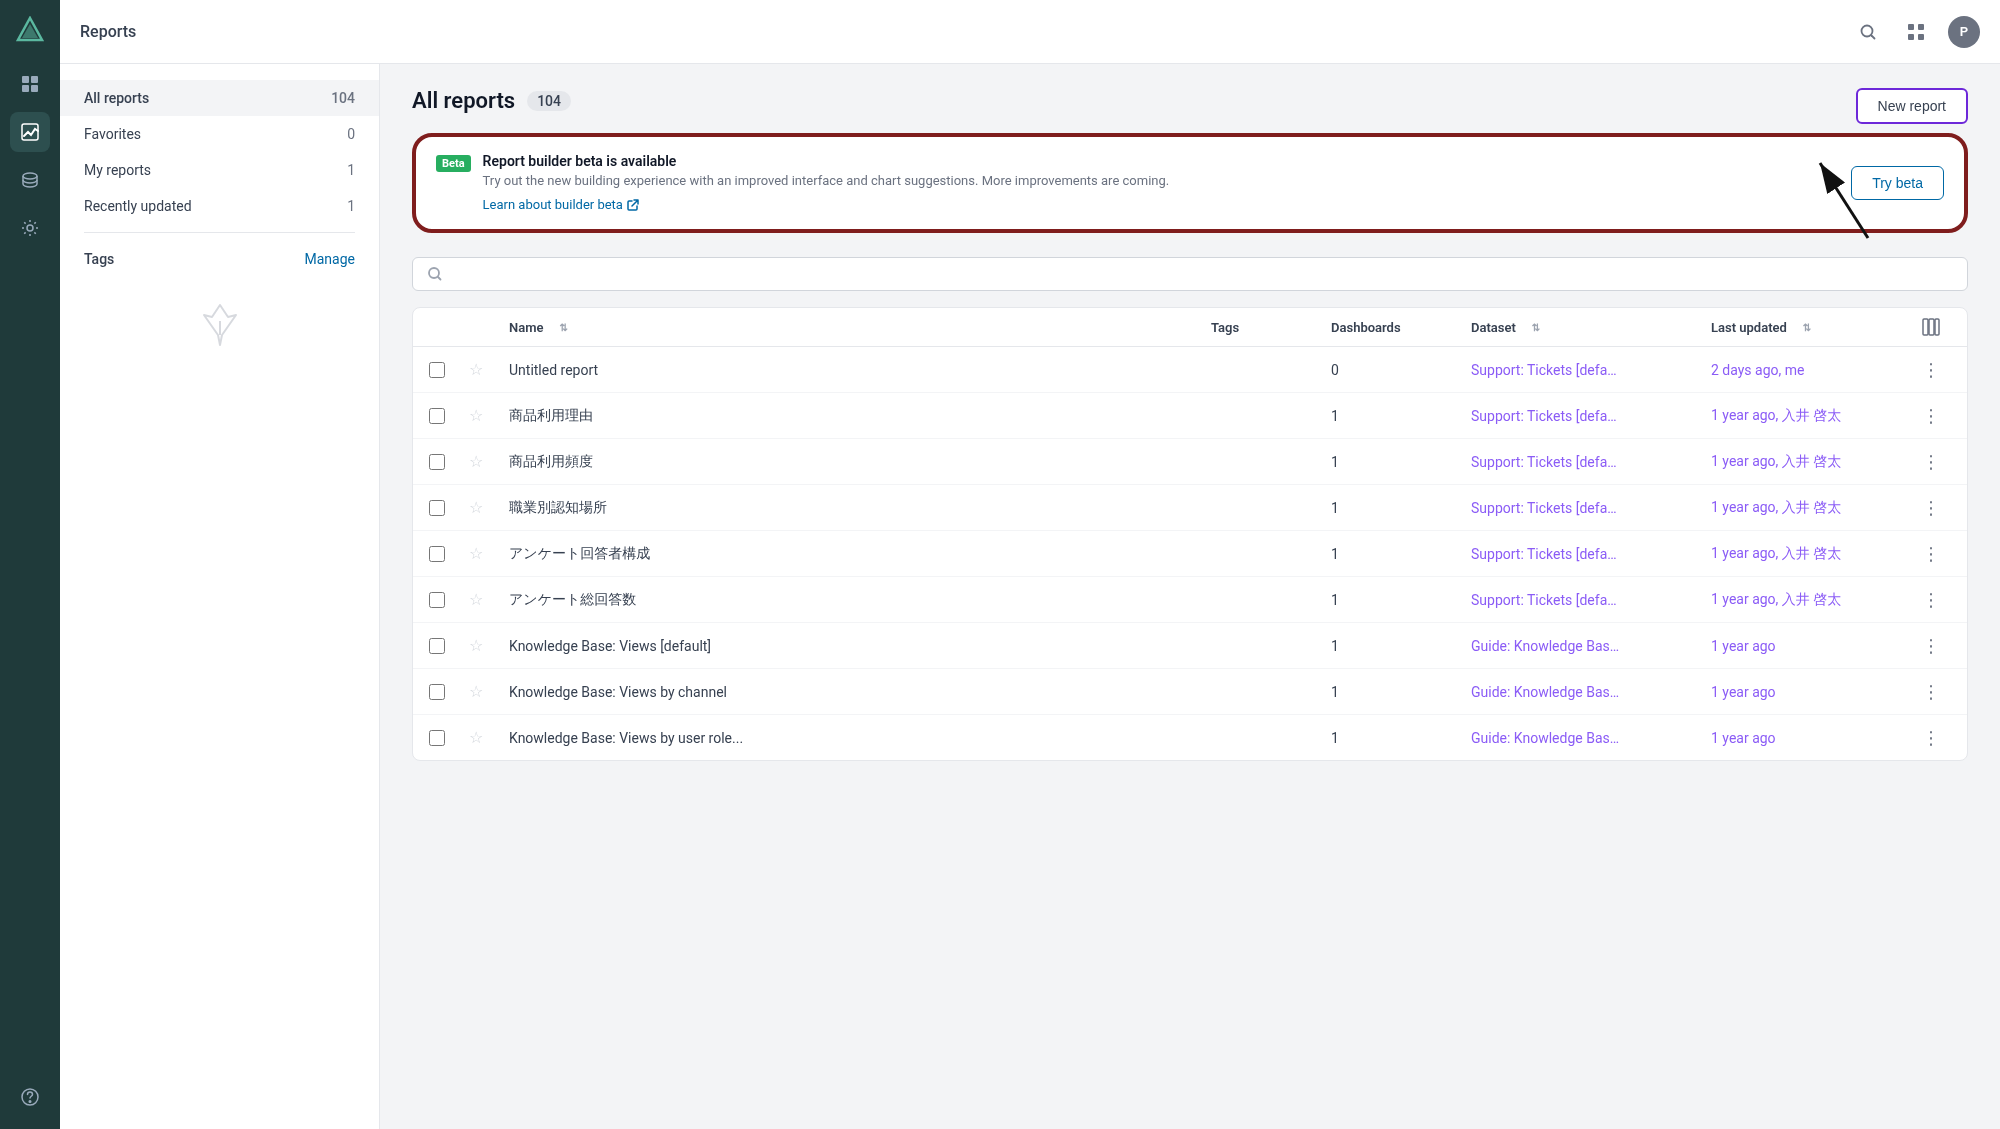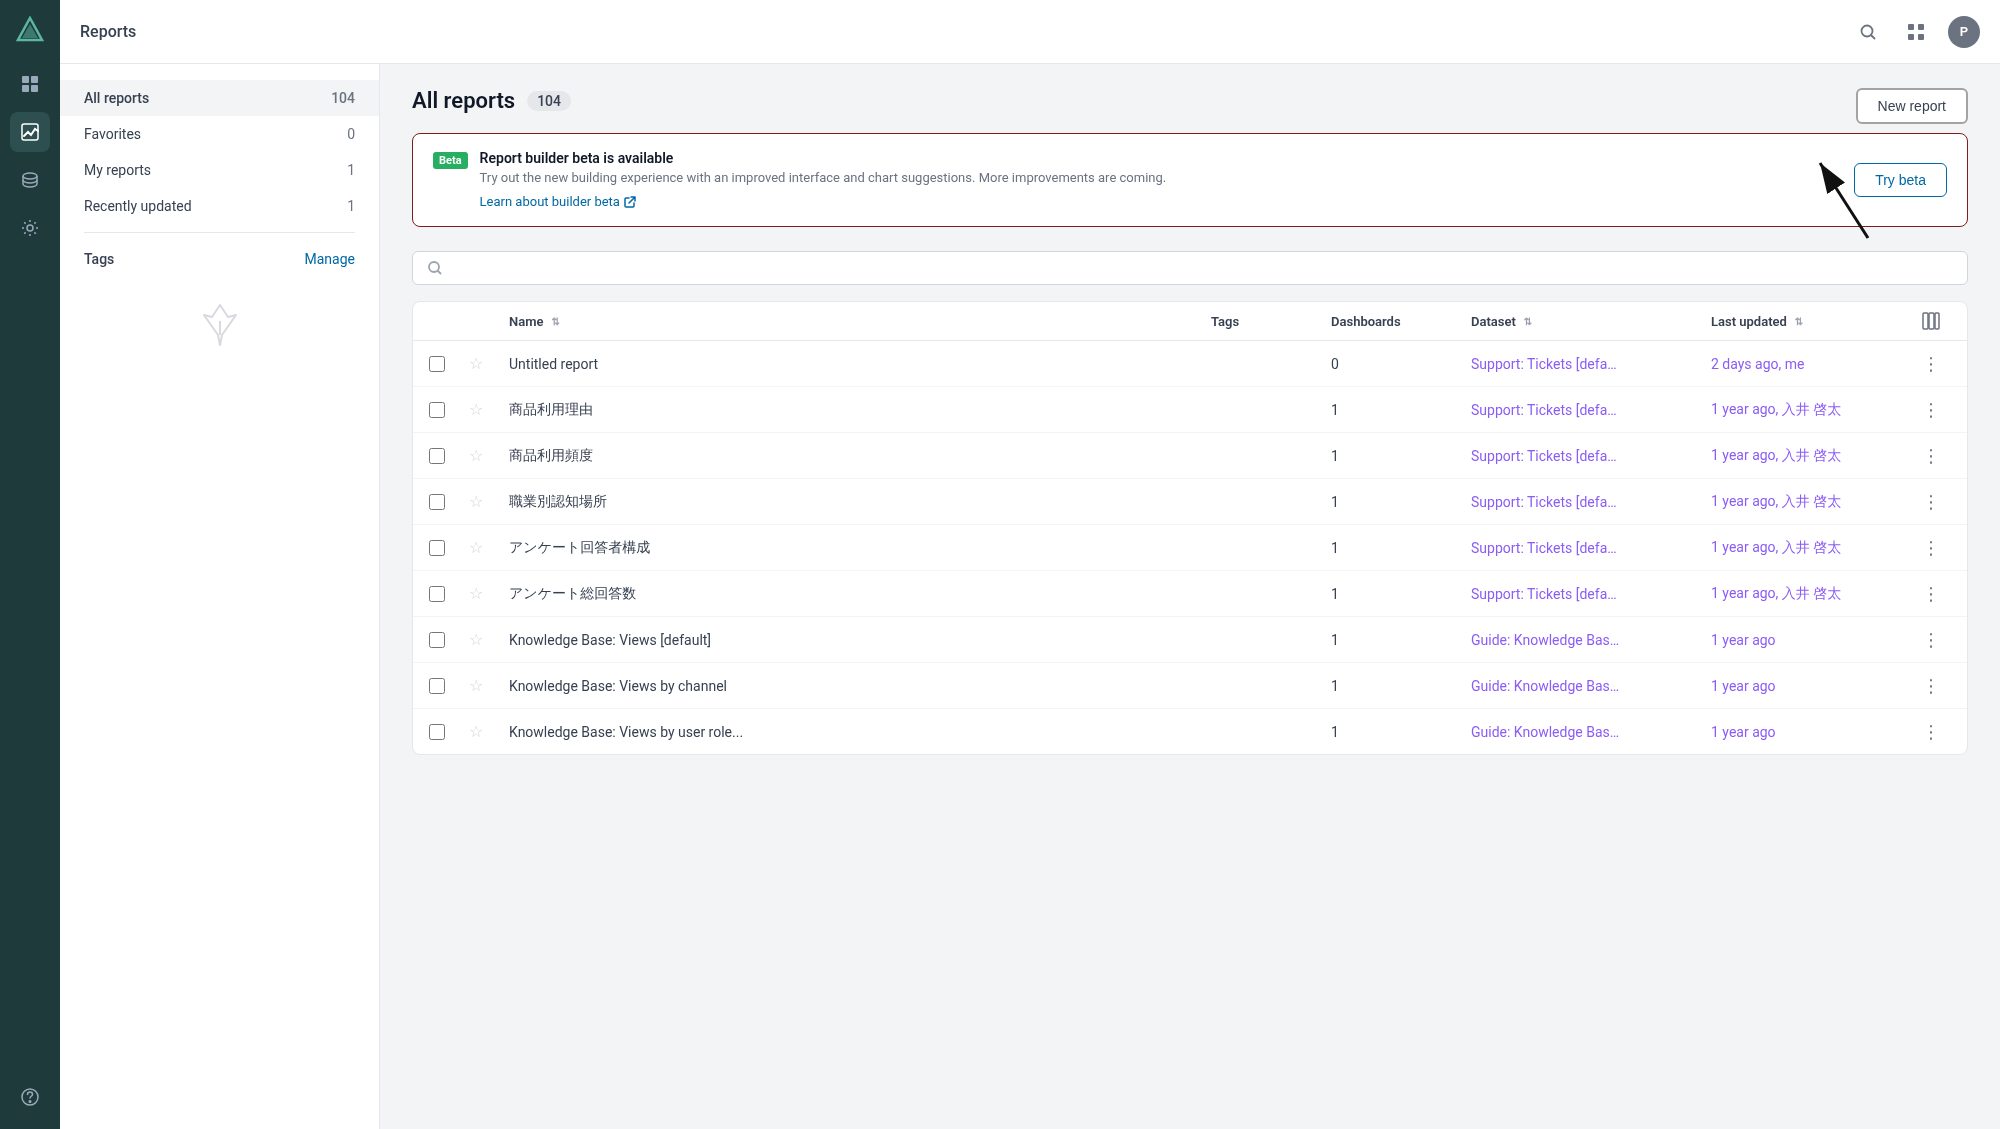--- a/index.html
+++ b/index.html
@@ -156,43 +156,43 @@
       font-size: 14px;
       color: #374151;
       font-weight: 500;
     }
     .new-report-btn-wrapper {
       position: absolute;
       top: 24px;
       right: 32px;
     }
     .new-report-btn {
-      border: 2px solid #a3a3a3;
+      border: 2px solid #6d28d9;
       border-radius: 6px;
       background: white;
       padding: 8px 20px;
       font-size: 14px;
       color: #374151;
       cursor: pointer;
       font-weight: 500;
     }
 
     
     .arrow-annotation {
       position: absolute;
       top: 60px;
       right: 80px;
       pointer-events: none;
     }
 
     
     .beta-banner {
       background: white;
-      border: 1px solid #7f1d1d;
-      border-radius: 8px;
+      border: 4px solid #7f1d1d;
+      border-radius: 20px;
       padding: 16px 20px;
       display: flex;
       align-items: flex-start;
       gap: 12px;
       margin-bottom: 24px;
     }
     .beta-badge {
       background: #27ae60;
       color: white;
       font-size: 11px;
@@ -252,21 +252,21 @@
       padding: 10px 16px;
       border-bottom: 1px solid #e5e7eb;
       font-size: 13px;
       font-weight: 600;
       color: #374151;
       align-items: center;
     }
     .col-header {
       display: flex;
       align-items: center;
-      gap: 8px;
+      gap: 16px;
     }
     .table-row {
       display: grid;
       grid-template-columns: 40px 40px 1fr 120px 140px 240px 200px 40px;
       padding: 12px 16px;
       border-bottom: 1px solid #f3f4f6;
       font-size: 14px;
       color: #374151;
       align-items: center;
     }

